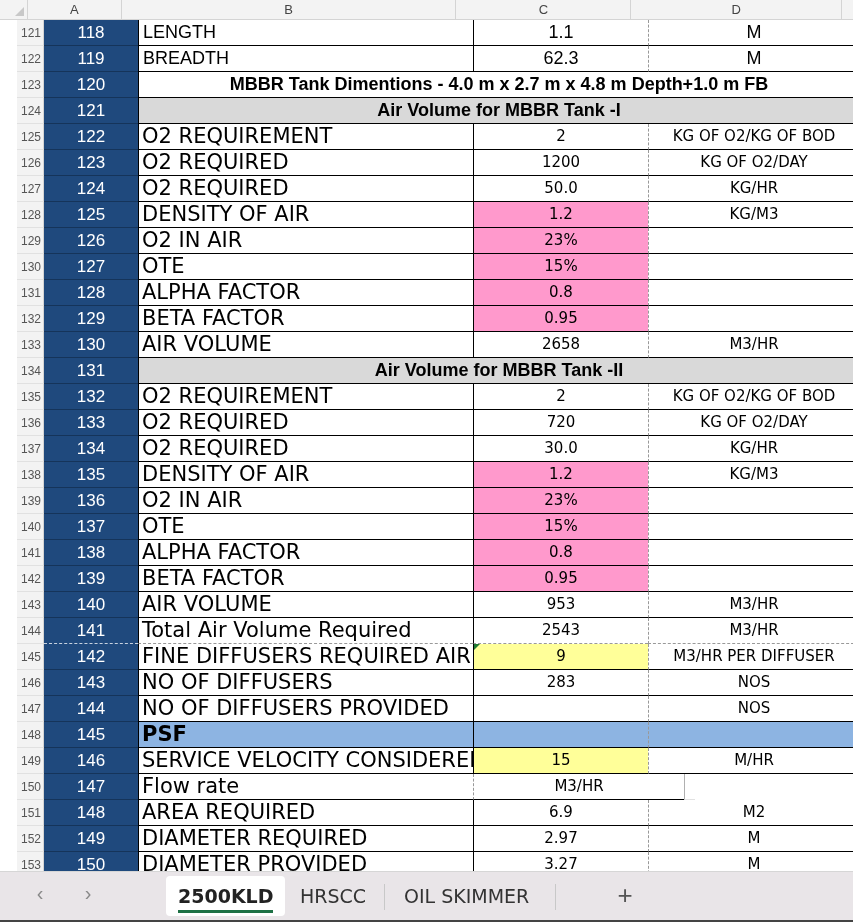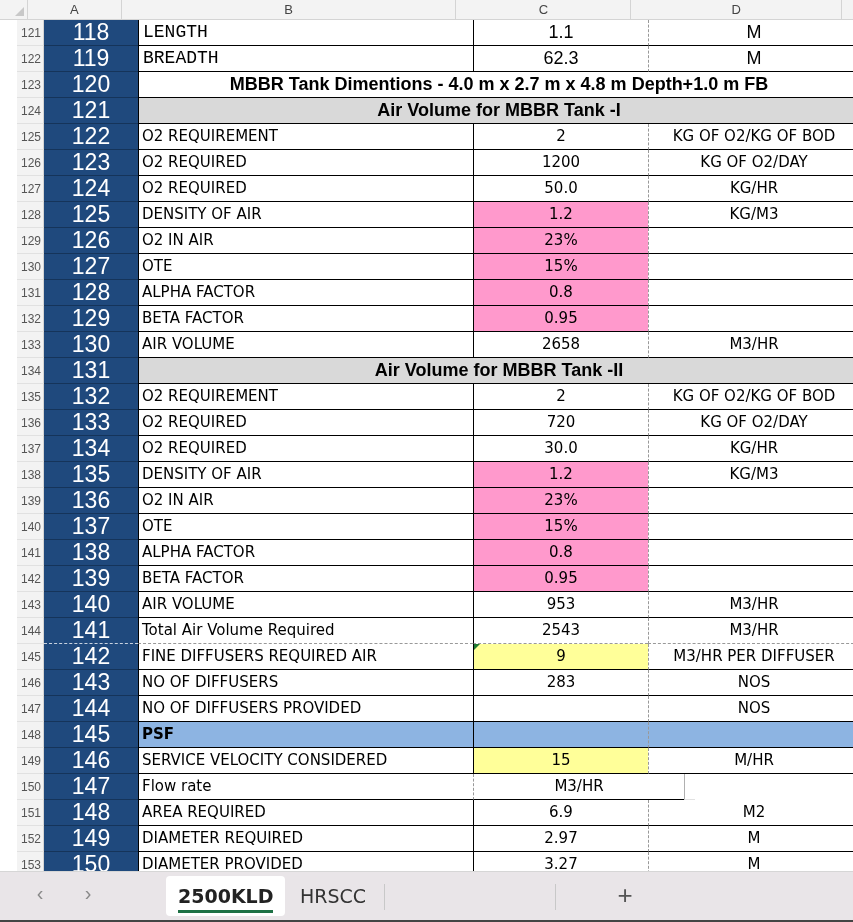--- a/index.html
+++ b/index.html
@@ -4,23 +4,23 @@
 <style>
   html, body { margin:0; padding:0; }
   body { width:853px; height:922px; overflow:hidden; background:#fff; font-family:"Liberation Sans", sans-serif; position:relative; }
   .colhdr { position:absolute; top:0; left:0; width:853px; height:19px; background:#f3f3f3; border-bottom:1px solid #d4d4d4; display:flex; }
   .colhdr .corner { width:27px; height:19px; border-right:1px solid #d4d4d4; position:relative; }
   .colhdr .corner:after { content:""; position:absolute; right:3px; bottom:3px; border-left:9px solid transparent; border-bottom:9px solid #c8c8c8; }
   .colhdr .ch { height:19px; line-height:19px; text-align:center; font-size:13px; color:#444; border-right:1px solid #d4d4d4; box-sizing:border-box; }
   .grid { position:absolute; top:20px; left:0; width:853px;margin-left:17px; }
   .row { display:flex; height:26px; }
   .rn { width:27px; background:#f3f3f3; color:#555; font-size:12px; line-height:26px; text-align:left; padding-left:4px; box-sizing:border-box; border-right:1px solid #d4d4d4; border-bottom:1px solid #e1e1e1; }
-  .ca { width:94px; background:#1f497d; color:#fff; font-size:23px; text-align:center; line-height:25px; border-bottom:1px solid #15345a; box-sizing:border-box; }
-  .cb { width:335px; border-left:1px solid #000; border-bottom:1px solid #000; box-sizing:border-box; font-family:"DejaVu Sans", sans-serif; font-size:15px; line-height:25px; padding-left:3px; white-space:nowrap; overflow:visible; color:#000; }
-  .cb.arial { font-family:Liberation Mono, monospace; font-size:18px; padding-left:4px; }
+  .ca { width:94px; background:#1f497d; color:#fff; font-size:17px; text-align:center; line-height:25px; border-bottom:1px solid #15345a; box-sizing:border-box; }
+  .cb { width:335px; border-left:1px solid #000; border-bottom:1px solid #000; box-sizing:border-box; font-family:"DejaVu Sans", sans-serif; font-size:21px; line-height:25px; padding-left:3px; white-space:nowrap; overflow:visible; color:#000; }
+  .cb.arial { font-family:Liberation Sans, sans-serif; font-size:18px; padding-left:4px; }
   .cc { width:175px; border-left:1px solid #000; border-bottom:1px solid #000; box-sizing:border-box; text-align:center; font-family:"DejaVu Sans", sans-serif; font-size:15px; line-height:25px; position:relative; }
   .cc.arial { font-family:"Liberation Sans", sans-serif; font-size:18px; }
   .cd { width:211px; border-left:1px dashed #999; border-bottom:1px solid #000; box-sizing:border-box; text-align:center; font-family:"DejaVu Sans", sans-serif; font-size:15px; line-height:25px; }
   .cd.arial { font-family:"Liberation Sans", sans-serif; font-size:18px; }
   .ce { width:11px; border-left:1px solid #b0b0b0; border-bottom:1px solid #e1e1e1; box-sizing:border-box; }
   .merged { width:721px; border-left:1px solid #000; border-bottom:1px solid #000; box-sizing:border-box; text-align:center; font-weight:bold; font-size:18px; line-height:25px; position:relative; white-space:nowrap; }
   .merged.gray { background:#d9d9d9; }
   .pink { background:#ff99cc; }
   .yellow { background:#ffff99; }
   .blue { background:#8db4e2; }
@@ -313,16 +313,19 @@
   <div class="navbtn" style="left:30px">‹</div>
   <div class="navbtn" style="left:78px">›</div>
   <div class="tab active" style="left:166px">
     <span>2500KLD</span>
     <div class="uline"></div>
   </div>
   <div class="tab" style="left:288px">
     <span>HRSCC</span>
   </div>
   <div class="tabsep" style="left:384px"></div>
+  <div class="tab" style="left:392px">
+    <span>OIL SKIMMER</span>
+  </div>
   <div class="tabsep" style="left:555px"></div>
   <div class="addtab">+</div>
   <div class="bottomline"></div>
 </div>
 
 </body></html>

